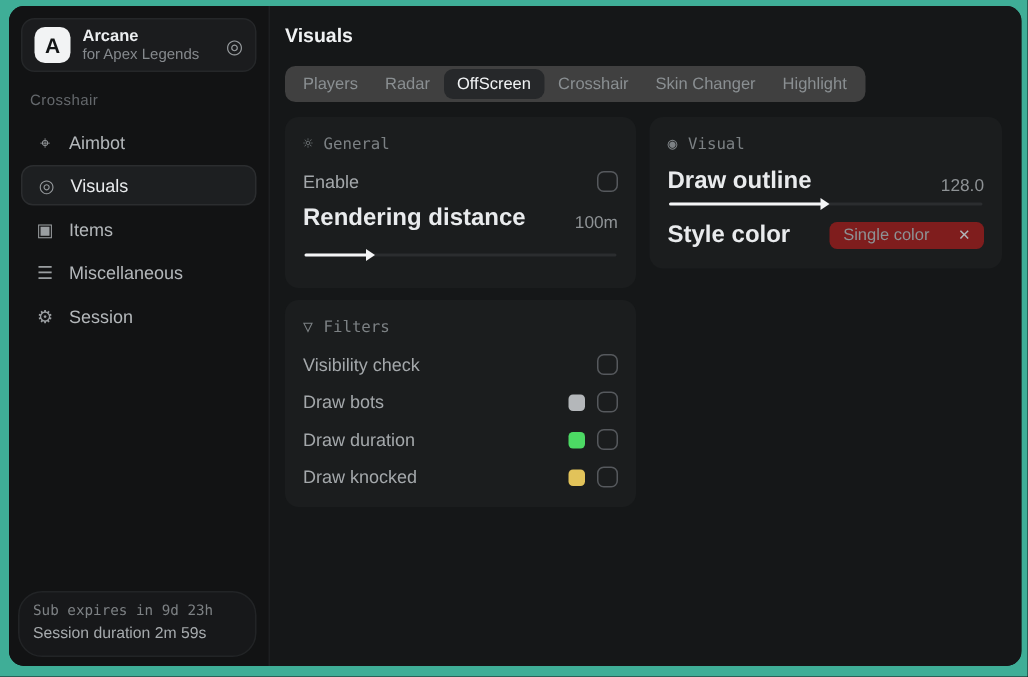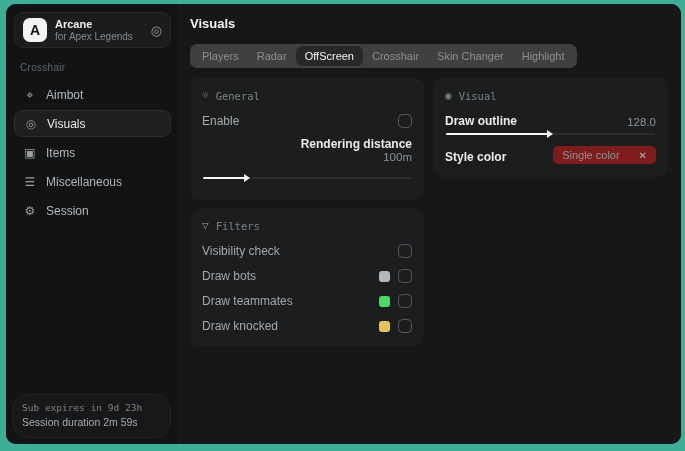--- a/index.html
+++ b/index.html
@@ -76,21 +76,21 @@
     display:flex; align-items:center; gap:7px; margin-bottom:10px;
     font-family:"DejaVu Sans Mono", monospace; font-size:10.5px; color:#7c8184;
   }
   .panel-head .glyph { font-size:11px; color:#7c8184; }
   .row {
     display:flex; align-items:flex-end; justify-content:space-between;
     margin-bottom:9px; min-height:16px;
   }
   .row:last-child { margin-bottom:0; }
   .lbl   { font-size:12px; color:#a4a8ab; }
-  .lbl-b { font-size:12px; color:#e9ebed; font-weight:bold; }
+  .lbl-b { font-size:16px; color:#e9ebed; font-weight:bold; }
   .val   { font-size:11.5px; color:#8e9295; }
   .checkbox {
     width:14px; height:14px; border:1.5px solid #56595d; border-radius:4.5px;
     background:transparent; cursor:pointer; flex:none;
   }
   .right-group { display:flex; align-items:center; gap:8px; }
   .swatch { width:11px; height:11px; border-radius:3px; flex:none; }
   .slider {
     position:relative; height:2px; background:#2b2d2f; border-radius:1px;
     margin:4px 1px 8px 1px; cursor:pointer;
@@ -171,21 +171,21 @@
 
         <div class="panel">
           <div class="panel-head">
             <span class="glyph">☼</span>
             <span>General</span>
           </div>
           <div class="row">
             <span class="lbl">Enable</span>
             <span class="checkbox"></span>
           </div>
-          <div class="row" style="margin-bottom:14px;flex-direction:column;">
+          <div class="row" style="margin-bottom:14px;">
             <span class="lbl-b">Rendering distance</span>
             <span class="val">100m</span>
           </div>
           <div class="slider">
             <div class="slider-fill" style="width: 20%;"></div>
           </div>
         </div>
 
         <div class="panel">
           <div class="panel-head">
@@ -197,21 +197,21 @@
             <span class="checkbox"></span>
           </div>
           <div class="row">
             <span class="lbl">Draw bots</span>
             <span class="right-group">
               <span class="swatch" style="background: rgb(180, 183, 186);"></span>
               <span class="checkbox"></span>
             </span>
           </div>
           <div class="row">
-            <span class="lbl">Draw teammates</span>
+            <span class="lbl">Draw duration</span>
             <span class="right-group">
               <span class="swatch" style="background: rgb(76, 217, 100);"></span>
               <span class="checkbox"></span>
             </span>
           </div>
           <div class="row">
             <span class="lbl">Draw knocked</span>
             <span class="right-group">
               <span class="swatch" style="background: rgb(226, 195, 90);"></span>
               <span class="checkbox"></span>

